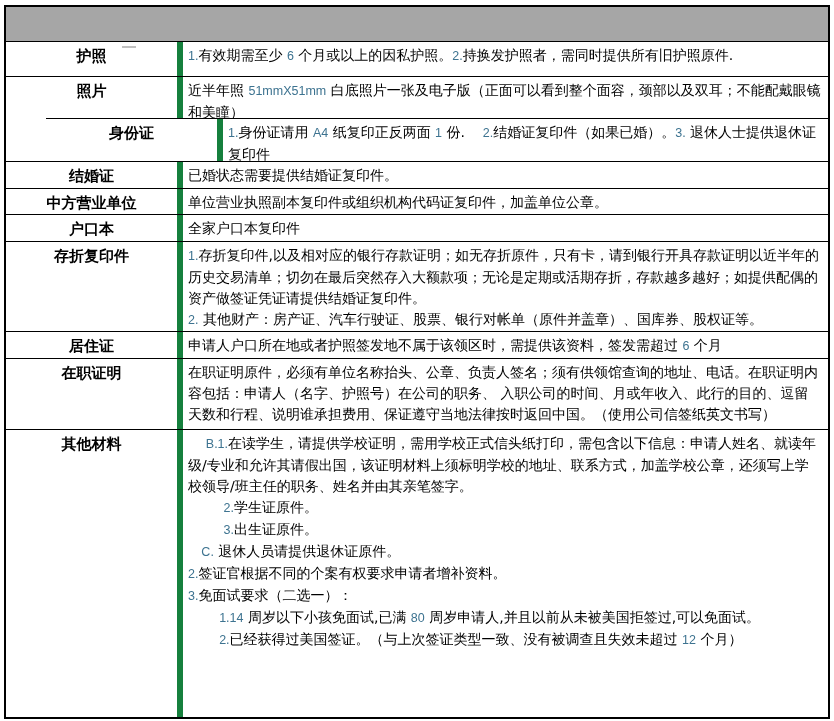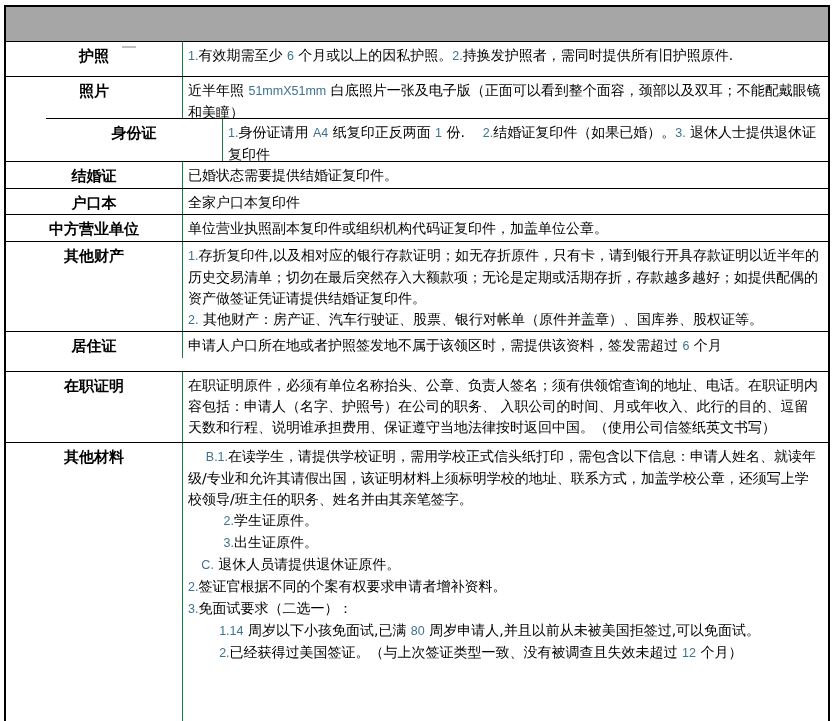--- a/index.html
+++ b/index.html
@@ -25,21 +25,21 @@
     background: #a6a6a6;
     border-bottom: 1px solid #000;
   }
   .row {
     display: grid;
     grid-template-columns: 177px 1fr;
     overflow: hidden;
   }
   .row + .row { border-top: 1px solid #000; }
   .cell.label {
-    border-right: 1px solid #15803d;
+    border-right: 6px solid #15803d;
     font-weight: bold;
     font-size: 15px;
     text-align: center;
     padding-top: 4px;
     line-height: 20px;
   }
   .cell.content {
     padding: 3px 6px 2px 5px;
     font-size: 14px;
     line-height: 21px;
@@ -55,21 +55,21 @@
   }
   
   .row:nth-child(2)  { height: 34px; }  
   .row:nth-child(3)  { height: 42px; }  
   .row:nth-child(4)  { height: 43px; margin-left: 40px; }  
   .row:nth-child(5)  { height: 27px; }  
   .row:nth-child(6)  { height: 26px; }  
   .row:nth-child(7)  { height: 27px; }  
   .row:nth-child(8)  { height: 90px; }  
   .row:nth-child(9)  { height: 27px; }  
-  .row:nth-child(10) { height: 71px; margin-top: 13px; }  
+  .row:nth-child(10) { height: 71px; }  
   .row:nth-child(11) { height: 288px; } 
   .artifact-dash {
     position: absolute;
     left: 122px;
     top: 46px;
     width: 14px;
     height: 2px;
     background: #c0c0c0;
   }
 </style>
@@ -98,33 +98,33 @@
           <p><span class="lat">1.</span>身份证请用 <span class="lat">A4</span> 纸复印正反两面 <span class="lat">1</span> 份.    <span class="lat">2.</span>结婚证复印件（如果已婚）。<span class="lat">3.</span> 退休人士提供退休证复印件</p>
         </div>
       </div>
       <div class="row">
         <div class="cell label">结婚证</div>
         <div class="cell content">
           <p>已婚状态需要提供结婚证复印件。</p>
         </div>
       </div>
       <div class="row">
+        <div class="cell label">中方营业单位</div>
+        <div class="cell content">
+          <p>单位营业执照副本复印件或组织机构代码证复印件，加盖单位公章。</p>
+        </div>
+      </div>
+      <div class="row">
         <div class="cell label">户口本</div>
         <div class="cell content">
           <p>全家户口本复印件</p>
         </div>
       </div>
       <div class="row">
-        <div class="cell label">中方营业单位</div>
-        <div class="cell content">
-          <p>单位营业执照副本复印件或组织机构代码证复印件，加盖单位公章。</p>
-        </div>
-      </div>
-      <div class="row">
-        <div class="cell label">其他财产</div>
+        <div class="cell label">存折复印件</div>
         <div class="cell content">
           <p><span class="lat">1.</span>存折复印件,以及相对应的银行存款证明；如无存折原件，只有卡，请到银行开具存款证明以近半年的历史交易清单；切勿在最后突然存入大额款项；无论是定期或活期存折，存款越多越好；如提供配偶的资产做签证凭证请提供结婚证复印件。</p>
           <p><span class="lat">2.</span> 其他财产：房产证、汽车行驶证、股票、银行对帐单（原件并盖章）、国库券、股权证等。</p>
         </div>
       </div>
       <div class="row">
         <div class="cell label">居住证</div>
         <div class="cell content">
           <p>申请人户口所在地或者护照签发地不属于该领区时，需提供该资料，签发需超过 <span class="lat">6</span> 个月</p>
         </div>

